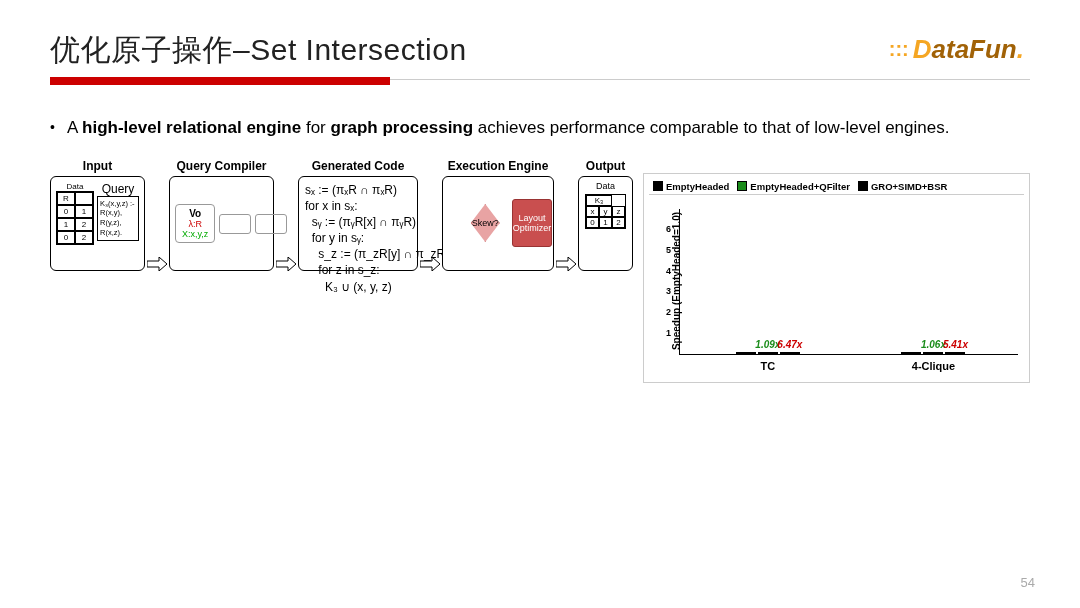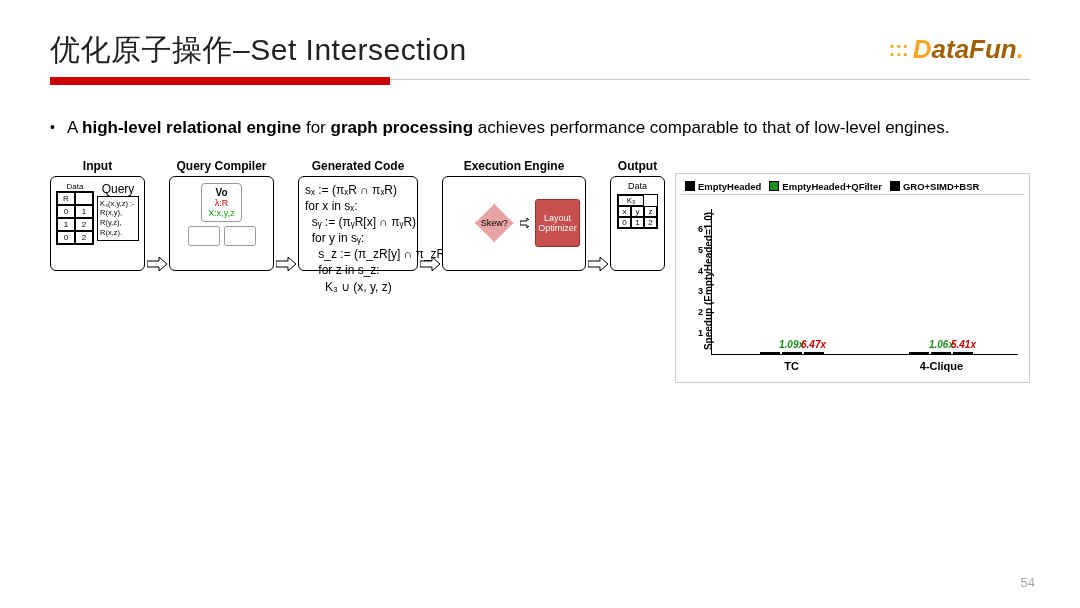--- a/index.html
+++ b/index.html
@@ -21,29 +21,29 @@
 .diagram-area { display: flex; align-items: flex-start; }
 .pipeline { flex: 0 0 auto; }
 .pipeline-boxes { display: flex; align-items: flex-end; gap: 2px; }
 .pbox-wrap { display: flex; flex-direction: column; align-items: center; }
 .pbox-label { font-size: 12px; font-weight: 700; margin-bottom: 3px; }
 .pbox { border: 1.5px solid #000; border-radius: 6px; padding: 5px; background: #fff; font-size: 9px; }
 .input-box { width: 95px; height: 95px; display: flex; gap: 3px; }
 .mini-table { border: 1px solid #000; width: 38px; }
 .mini-table .mrow { display: flex; }
 .mini-table .mcell { border: 0.5px solid #000; flex: 1; text-align: center; font-size: 8px; padding: 1px 0; }
-.compiler-box { width: 105px; height: 95px; display: flex; flex-direction: column; align-items: center; padding-top: 6px; gap: 4px; }
+.compiler-box { width: 105px; height: 95px; display: flex; flex-direction: row; align-items: center; padding-top: 6px; gap: 4px; }
 .inner-box { border: 1.5px solid #999; border-radius: 4px; padding: 3px 6px; font-size: 9px; text-align: center; }
 .vo-label { font-size: 10px; font-weight: 700; }
 .lambda-r { color: #c00; }
 .chi-xyz { color: #0a0; }
 .empty-boxes { display: flex; gap: 4px; }
 .empty-box { border: 1.5px solid #999; border-radius: 3px; width: 32px; height: 20px; }
 .code-box { width: 120px; height: 95px; font-size: 12px; line-height: 1.35; padding: 5px 6px; }
-.exec-box { width: 144px; height: 95px; display: flex; align-items: center; gap: 6px; justify-content: center; padding-left: 32px; }
+.exec-box { width: 112px; height: 95px; display: flex; align-items: center; gap: 6px; justify-content: center; padding-left: 32px; }
 .skew { background: #e8a3a3; border: 1px solid #c77; width: 48px; height: 38px; position: relative; display: flex; align-items: center; justify-content: center; text-align: center; font-size: 9px; clip-path: polygon(50% 0, 100% 50%, 50% 100%, 0 50%); }
 .layout-opt { background: #c94f4f; color: #fff; border: 1px solid #933; width: 56px; height: 48px; display: flex; align-items: center; justify-content: center; text-align: center; font-size: 9px; border-radius: 3px; }
 .output-box { width: 55px; height: 95px; display: flex; flex-direction: column; align-items: center; padding-top: 4px; font-size: 9px; }
 .arrow { width: 20px; height: 14px; flex: 0 0 auto; margin-top: 48px; }
 .arrow-big { width: 30px; height: 50px; fill: #4472c4; }
 .annot { border: 1px solid #888; padding: 6px 20px; font-size: 14px; text-align: center; }
 .annot-red { color: #c00; border: 1px solid #888; padding: 6px 30px; font-size: 15px; text-align: center; }
 .annot-stack { display: flex; flex-direction: column; align-items: center; margin-left: 268px; margin-top: -6px; }
 .page-num { position: absolute; bottom: 18px; right: 45px; font-size: 13px; color: #aaa; }
 .chart { flex: 1 1 auto; margin-left: 10px; border: 1px solid #ccc; height: 210px; margin-top: 14px; position: relative; font-size: 10px; }

